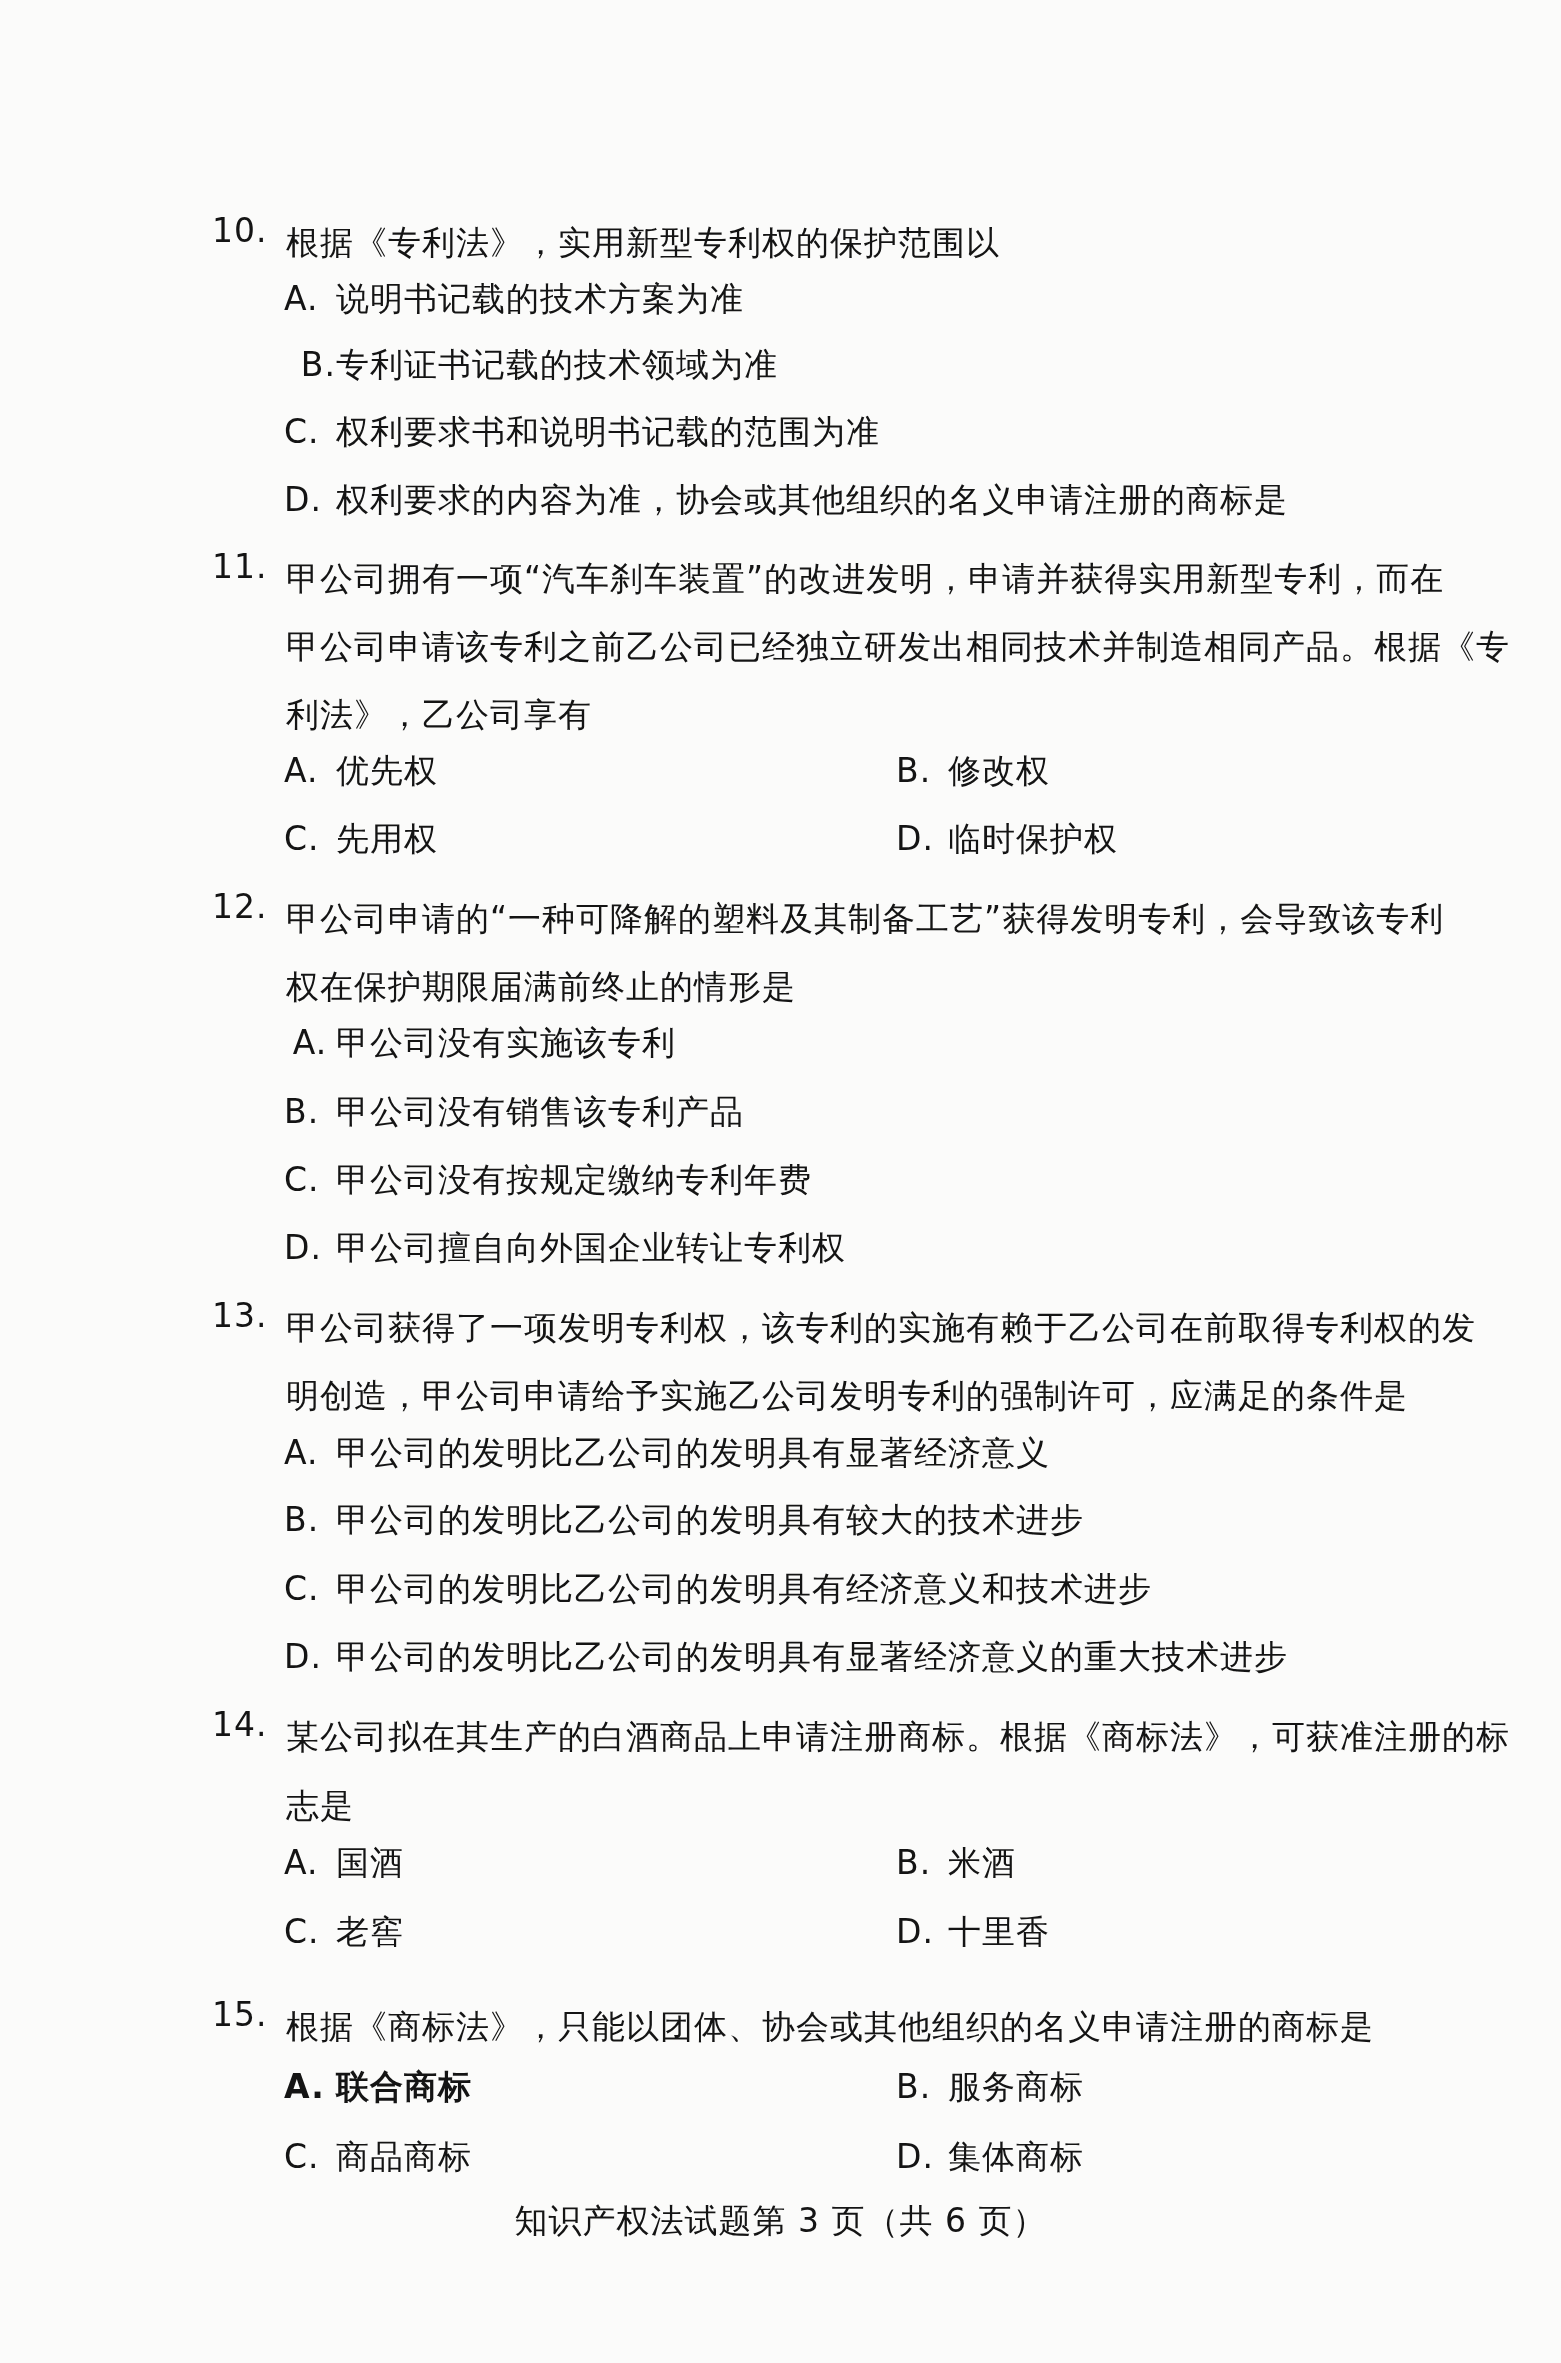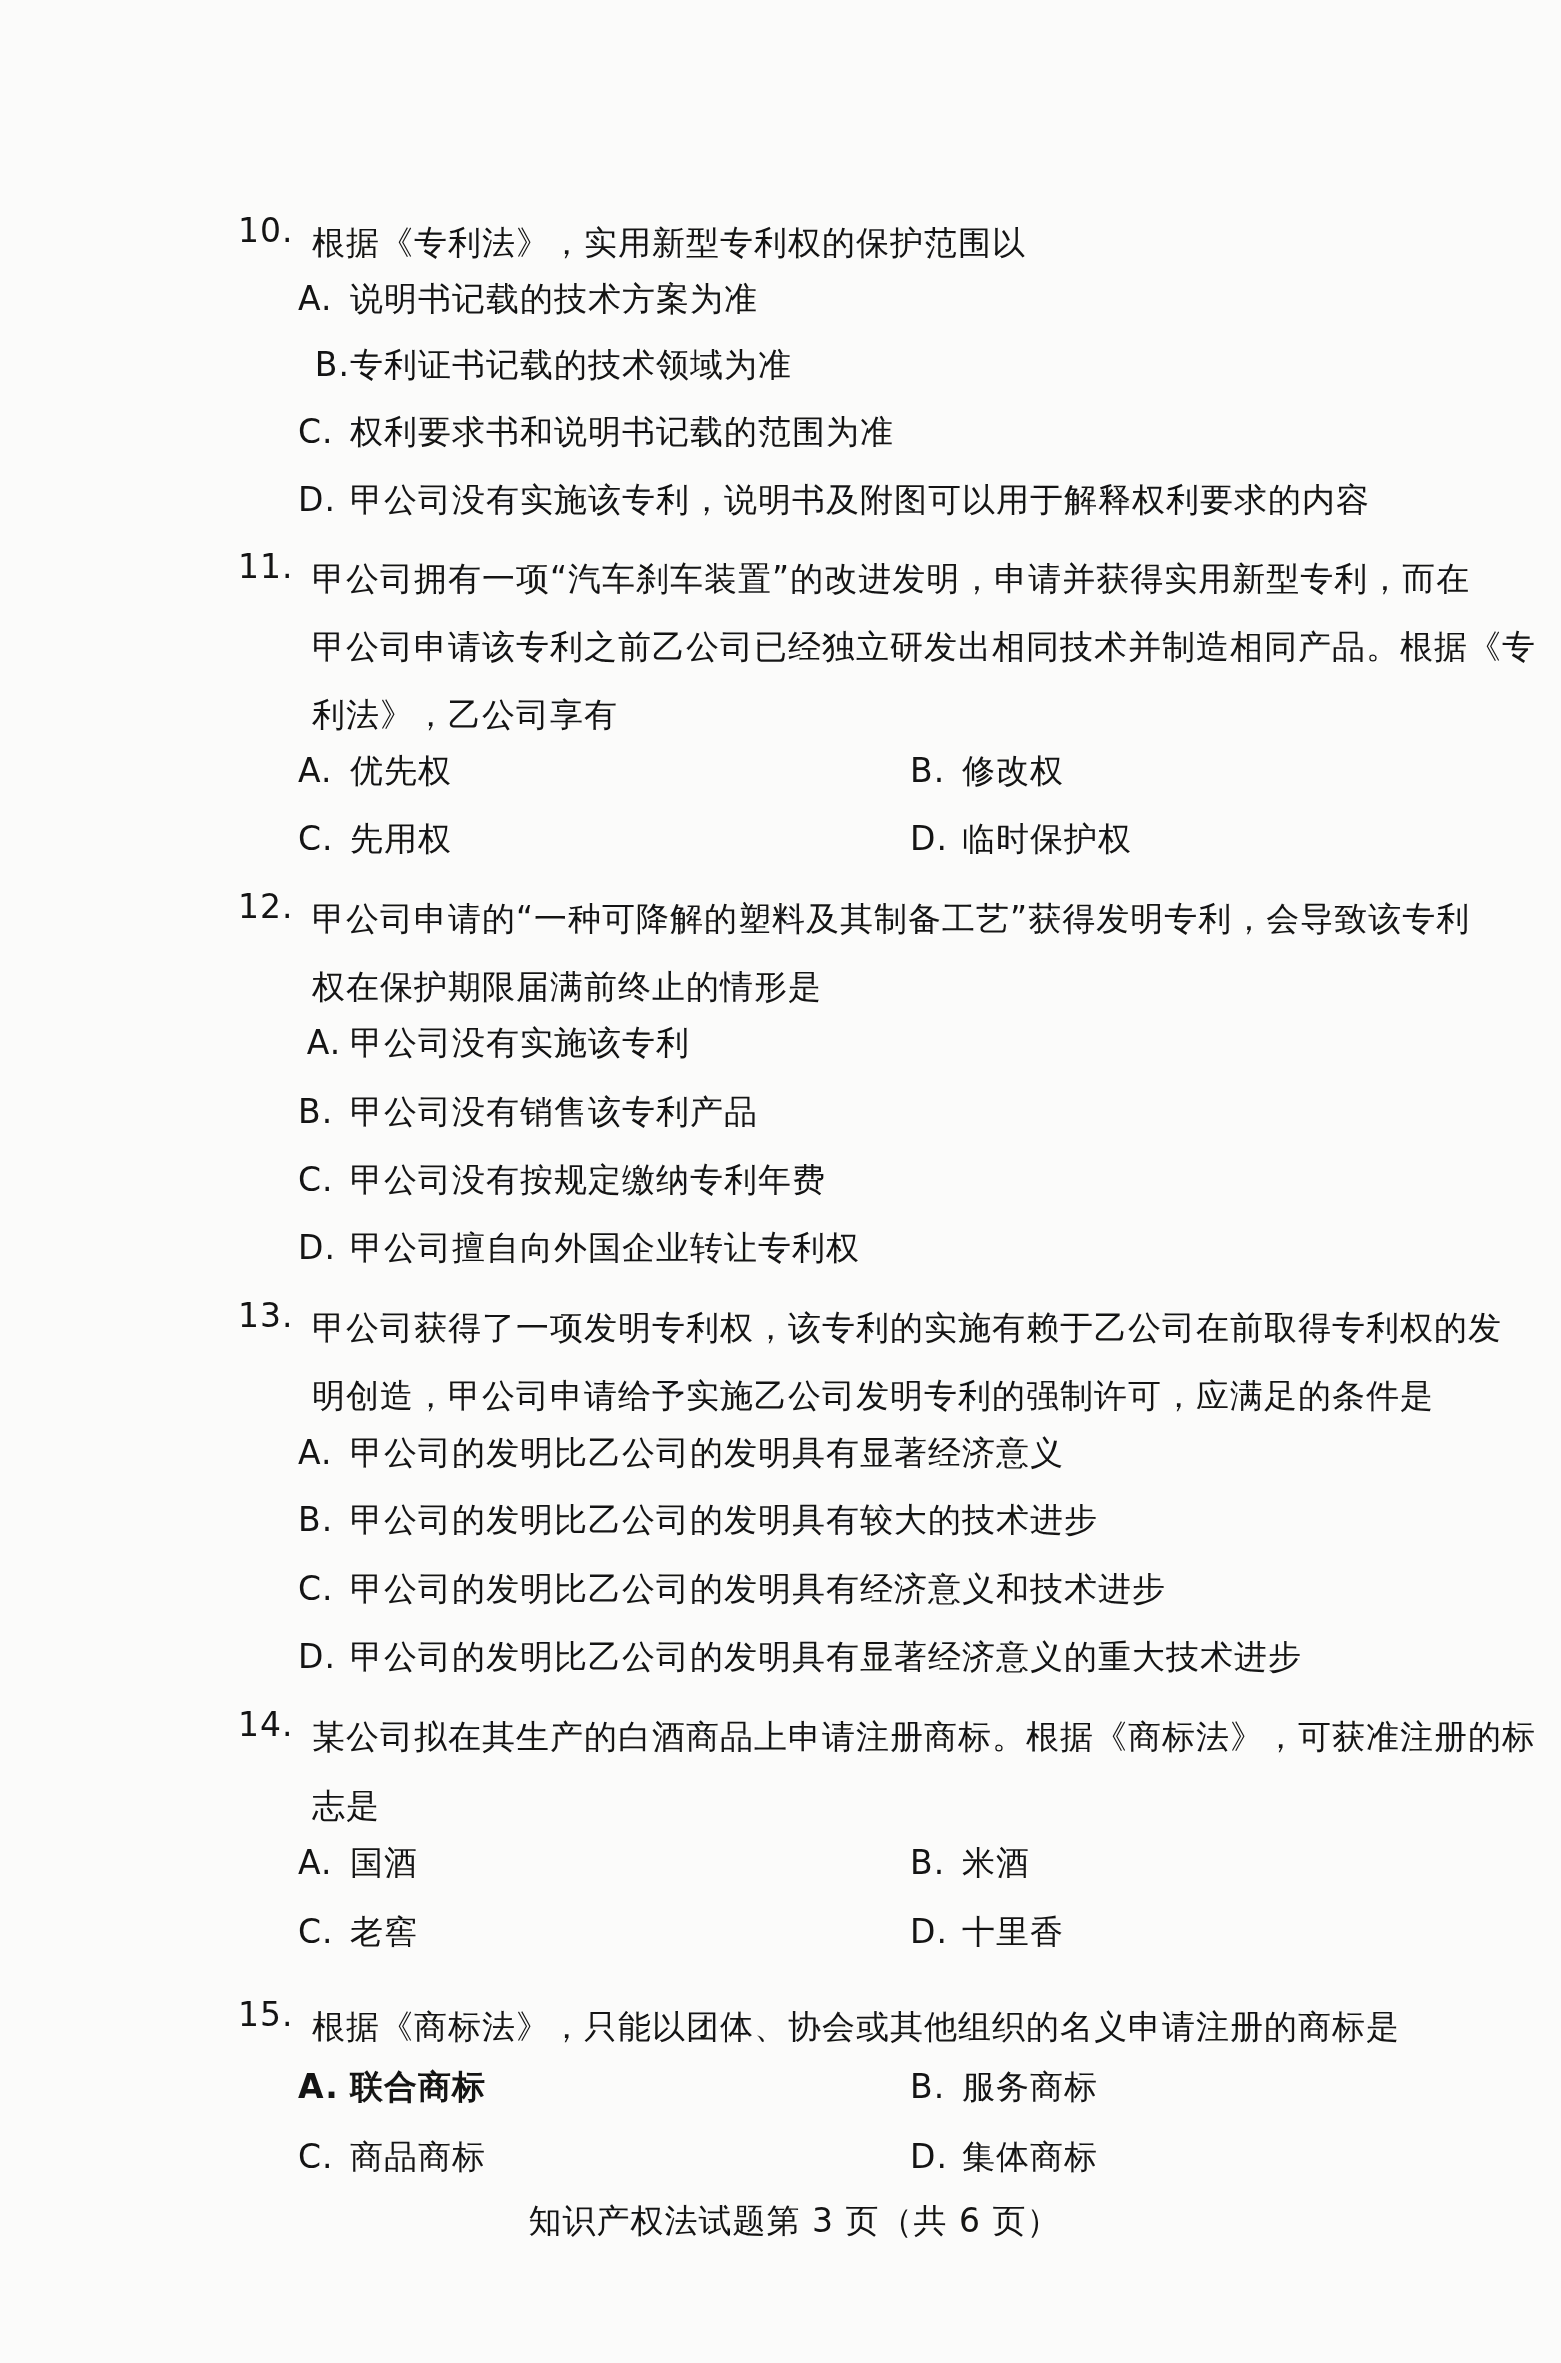--- a/index.html
+++ b/index.html
@@ -4,21 +4,21 @@
 <style>
   html, body { margin: 0; padding: 0; }
   body {
     width: 1561px; height: 2363px;
     background: #fbfbfa;
     color: #141414;
     font-family: "DejaVu Sans", "Liberation Sans", sans-serif;
     position: relative;
     overflow: hidden;
   }
-  .page { position: absolute; left: 14px; top: 0; width: 1254px; height: 2363px; padding-left: 12px; }
+  .page { position: absolute; left: 0; top: 0; width: 1254px; height: 2363px; }
   .line {
     position: absolute;
     font-size: 33px;
     line-height: 40px;
     white-space: nowrap;
     letter-spacing: 1px;
   }
   .qnum { position: absolute; left: 212px; }
   .qtext { position: absolute; left: 286px; margin-top: 12px; }
   .opt-letter { display: inline-block; width: 52px; }
@@ -40,21 +40,21 @@
     <div class="line" style="top:279px; left:284px;">
       <span class="opt-letter">A.</span><span>说明书记载的技术方案为准</span>
     </div>
     <div class="line" style="top:345px; left:284px;text-align:right;">
       <span class="opt-letter">B.</span><span>专利证书记载的技术领域为准</span>
     </div>
     <div class="line" style="top:412px; left:284px;">
       <span class="opt-letter">C.</span><span>权利要求书和说明书记载的范围为准</span>
     </div>
     <div class="line" style="top:480px; left:284px;">
-      <span class="opt-letter">D.</span><span>甲公司没有实施该专利，说明书及附图可以用于解释权利要求的内容</span>
+      <span class="opt-letter">D.</span><span>权利要求的内容为准，协会或其他组织的名义申请注册的商标是</span>
     </div>
   </div>
 
   <div>
     <div class="line" style="top:547px;">
       <span class="qnum">11.</span>
       <span class="qtext">甲公司拥有一项“汽车刹车装置”的改进发明，申请并获得实用新型专利，而在</span>
     </div>
     <div class="line" style="top:615px;">
       <span class="qtext">甲公司申请该专利之前乙公司已经独立研发出相同技术并制造相同产品。根据《专</span>

